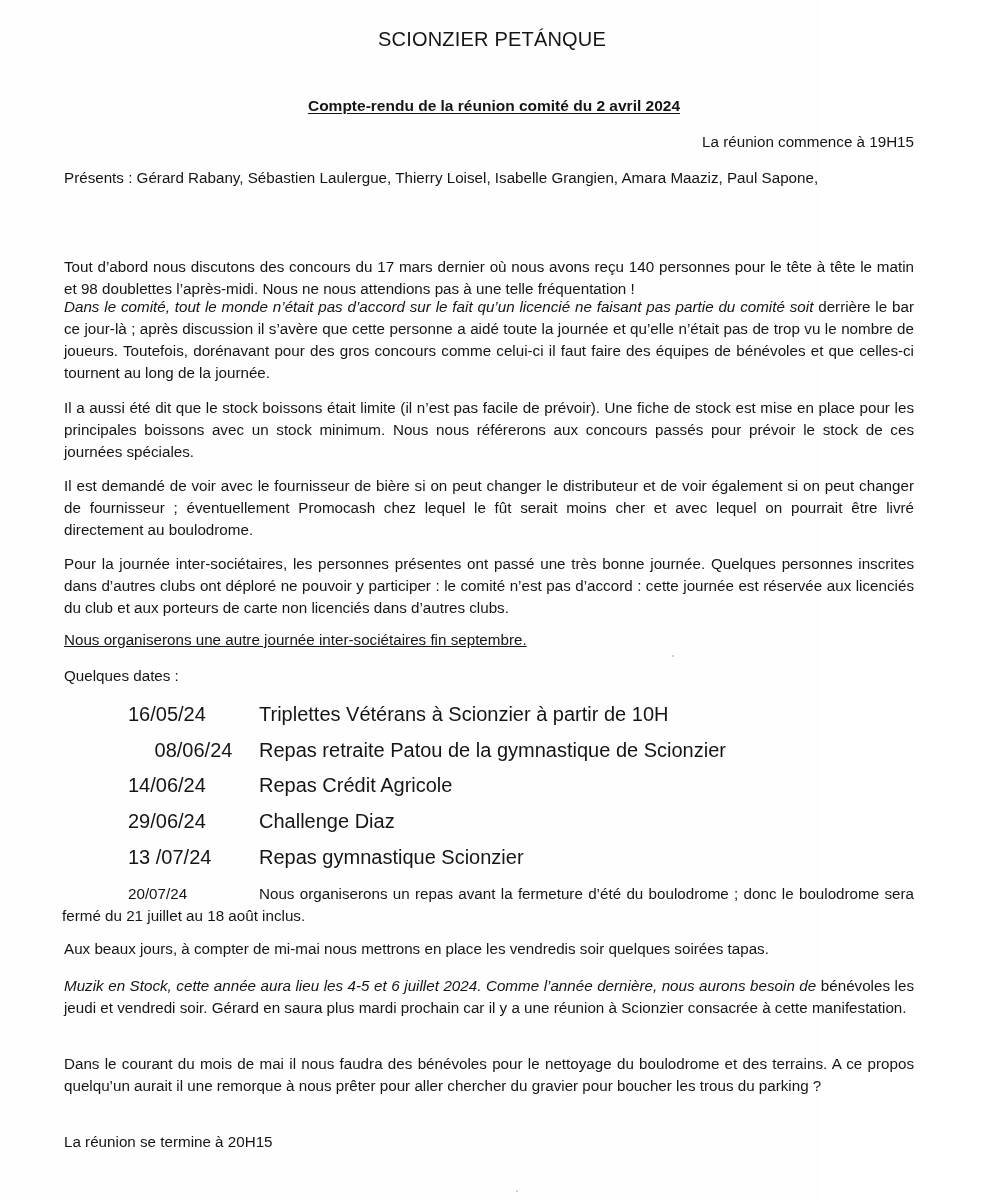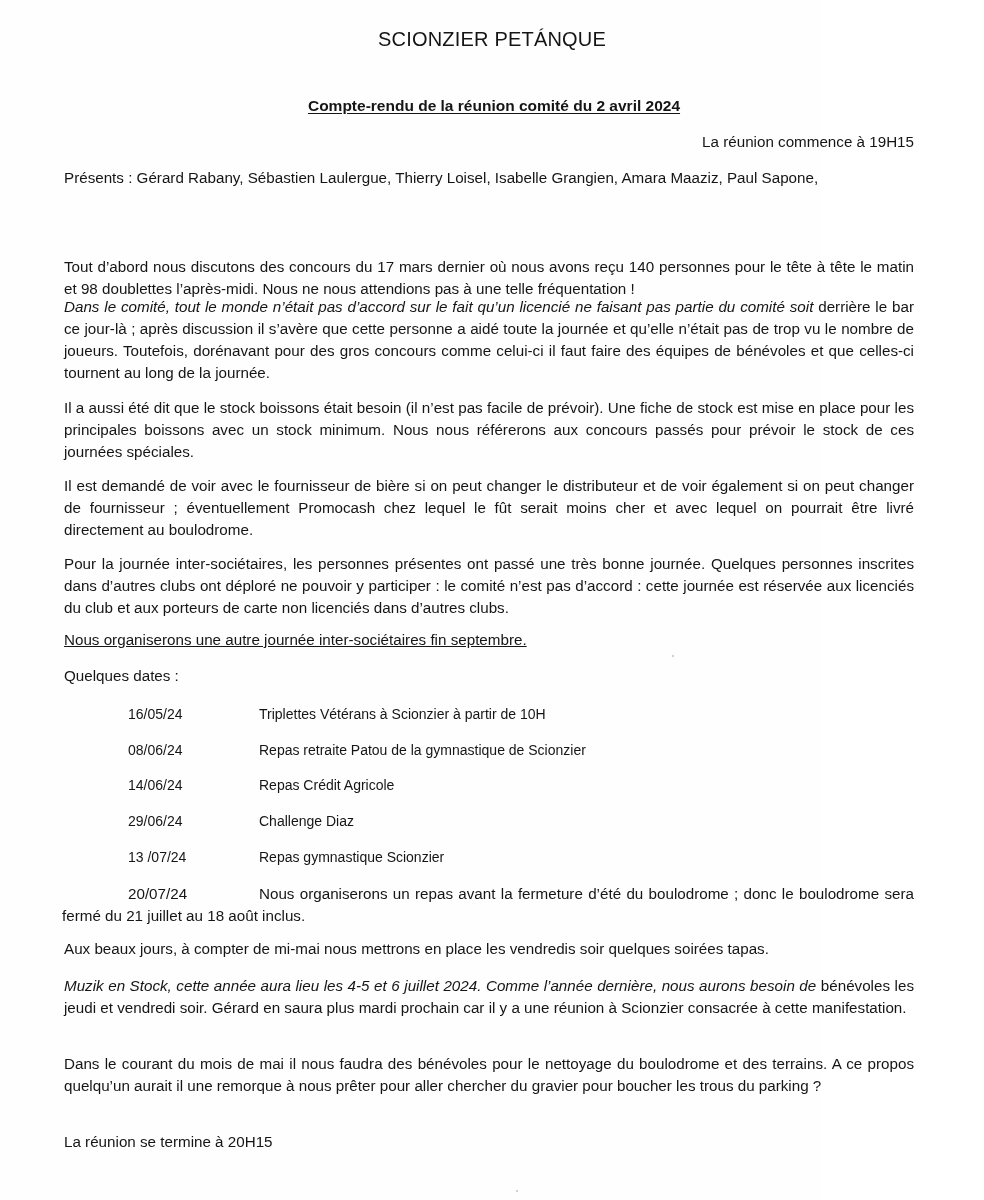--- a/index.html
+++ b/index.html
@@ -55,21 +55,21 @@
       color: #151515;
     }
     .p.single {
       white-space: nowrap;
       text-align: left;
     }
     .it { font-style: italic; }
     .date-row {
       position: absolute;
       left: 128px;
-      font-size: 14px;
+      font-size: 20px;
       line-height: 22px;
       color: #151515;
       white-space: nowrap;
     }
     .date-row .d {
       display: inline-block;
       width: 131px;
     }
     .date-row .t {
       display: inline-block;
@@ -112,34 +112,34 @@
   <div class="p single" style="top:167px;">Présents : Gérard Rabany, Sébastien Laulergue, Thierry Loisel, Isabelle Grangien, Amara Maaziz, Paul Sapone,</div>
 
 
   <div class="p" style="top:256px;">Tout d’abord nous discutons des concours du 17 mars dernier où nous avons reçu 140 personnes pour le tête à tête le matin et 98 doublettes l’après-midi. Nous ne nous attendions pas à une telle fréquentation !</div>
 
   <div class="p" style="top:296px;">
     <span class="it">Dans le comité, tout le monde n’était pas d’accord sur le fait qu’un licencié ne faisant pas partie du comité soit</span>
     <span>derrière le bar ce jour-là ; après discussion il s’avère que cette personne a aidé toute la journée et qu’elle n’était pas de trop vu le nombre de joueurs. Toutefois, dorénavant pour des gros concours comme celui-ci il faut faire des équipes de bénévoles et que celles-ci tournent au long de la journée.</span>
   </div>
 
-  <div class="p" style="top:397px;">Il a aussi été dit que le stock boissons était besoin (il n’est pas facile de prévoir). Une fiche de stock est mise en place pour les principales boissons avec un stock minimum. Nous nous référerons aux concours passés pour prévoir le stock de ces journées spéciales.</div>
+  <div class="p" style="top:397px;">Il a aussi été dit que le stock boissons était limite (il n’est pas facile de prévoir). Une fiche de stock est mise en place pour les principales boissons avec un stock minimum. Nous nous référerons aux concours passés pour prévoir le stock de ces journées spéciales.</div>
 
   <div class="p" style="top:475px;">Il est demandé de voir avec le fournisseur de bière si on peut changer le distributeur et de voir également si on peut changer de fournisseur ; éventuellement Promocash chez lequel le fût serait moins cher et avec lequel on pourrait être livré directement au boulodrome.</div>
 
   <div class="p" style="top:553px;">Pour la journée inter-sociétaires, les personnes présentes ont passé une très bonne journée. Quelques personnes inscrites dans d’autres clubs ont déploré ne pouvoir y participer : le comité n’est pas d’accord : cette journée est réservée aux licenciés du club et aux porteurs de carte non licenciés dans d’autres clubs.</div>
 
   <div class="p single" style="top:629px;text-decoration:underline;">Nous organiserons une autre journée inter-sociétaires fin septembre.</div>
 
   <div class="p single" style="top:665px;">Quelques dates :</div>
 
   <div class="date-row" style="top:703px;">
     <span class="d">16/05/24</span><span class="t">Triplettes Vétérans à Scionzier à partir de 10H</span>
   </div>
-  <div class="date-row" style="top:739px;">
+  <div class="date-row" style="top:739px;text-align:center;">
     <span class="d">08/06/24</span><span class="t">Repas retraite Patou de la gymnastique de Scionzier</span>
   </div>
   <div class="date-row" style="top:774px;">
     <span class="d">14/06/24</span><span class="t">Repas Crédit Agricole</span>
   </div>
   <div class="date-row" style="top:810px;">
     <span class="d">29/06/24</span><span class="t">Challenge Diaz</span>
   </div>
   <div class="date-row" style="top:846px;">
     <span class="d">13 /07/24</span><span class="t">Repas gymnastique Scionzier</span>

